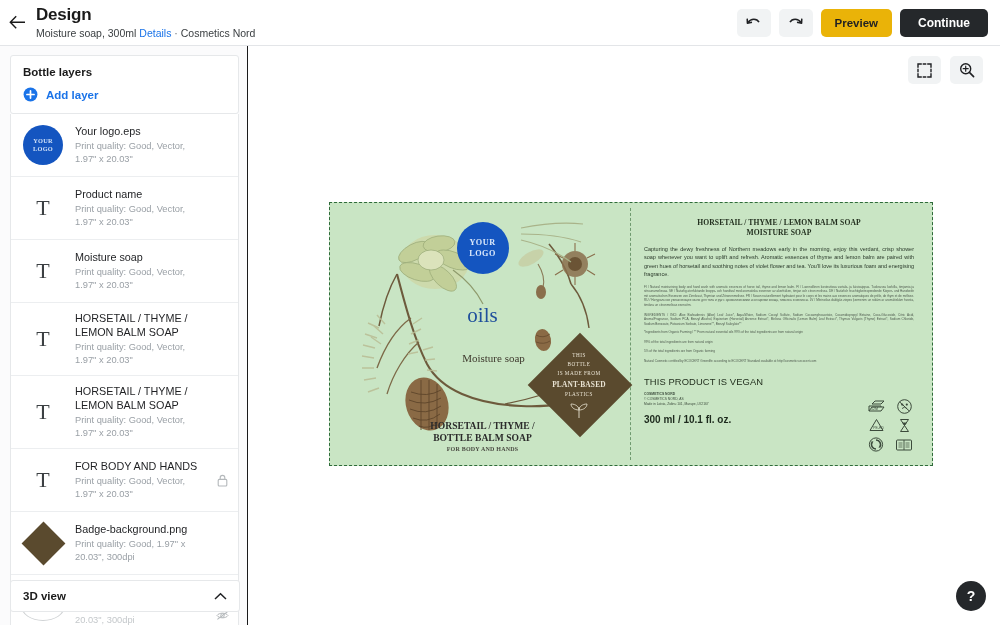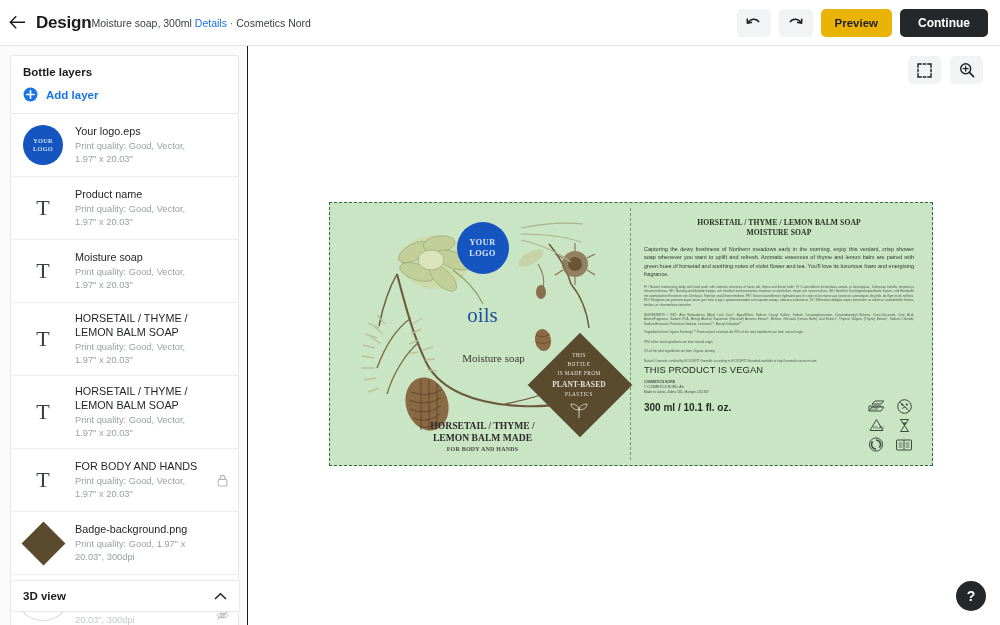--- a/index.html
+++ b/index.html
@@ -17,21 +17,21 @@
   .topbar {
     position:absolute; left:0; top:0; width:1000px; height:46px;
     background:#ffffff;
     border-bottom:1px solid #e3e5e8;
     display:flex; align-items:center;
   }
   .back-btn {
     width:34px; height:46px; display:flex; align-items:center; justify-content:center;
     color:#1a1a1a; cursor:pointer;
   }
-  .title-block { display:flex; flex-direction:row; justify-content:center; padding-left:2px; }
+  .title-block { display:flex; flex-direction:column; justify-content:center; padding-left:2px; }
   .page-title { font-size:17px; font-weight:bold; line-height:18px; letter-spacing:-0.2px; }
   .subtitle { font-size:10.5px; color:#3c4043; line-height:14px; margin-top:2px; white-space:nowrap; }
   .subtitle .link { color:#1a73e8; cursor:pointer; }
   .subtitle .sep { color:#6b7075; }
 
   .topbar-right {
     margin-left:auto; display:flex; align-items:center; gap:8px; padding-right:12px;
   }
   .icon-btn {
     width:34px; height:28px; border-radius:5px; background:#f1f3f4;
@@ -175,21 +175,21 @@
     text-align:justify;
   }
   .bp-multiling {
     margin-top:6px; font-size:3.1px; line-height:4.6px; color:#4e5a4e; text-align:justify;
   }
   .bp-ingredients {
     margin-top:5px; font-size:3.1px; line-height:4.6px; color:#4e5a4e; text-align:justify;
   }
   .bp-note { margin-top:4px; font-size:3.1px; line-height:5.4px; color:#4e5a4e; }
   .bp-vegan {
-    margin-top:0; font-size:9.4px; color:#23301f; letter-spacing:0.1px;
+    margin-top:12px; font-size:9.4px; color:#23301f; letter-spacing:0.1px;
   }
   .bp-company { margin-top:5px; font-size:3.3px; line-height:5.2px; color:#3b4a3b; }
   .bp-company .c1 { font-weight:bold; font-size:3.4px; }
   .bp-volume { margin-top:6px; font-size:10px; font-weight:bold; color:#1d2a1d; }
   .bp-icons {
     position:absolute; right:13px; bottom:8px;
     display:grid; grid-template-columns:repeat(2, 20px); gap:4px 8px;
   }
   .bp-icons .ic { width:20px; height:15px; display:flex; align-items:center; justify-content:center; }
 </style>
@@ -473,21 +473,21 @@
           <div class="s">PLASTICS</div>
           <svg width="22" height="17" viewBox="0 0 22 17" style="margin-top:2px;">
             <path d="M11 17 V6" stroke="#d8d2c0" stroke-width="1" fill="none"></path>
             <path d="M11 9 C6 9, 3 6, 3 3 C8 3, 11 6, 11 9Z" fill="none" stroke="#d8d2c0" stroke-width="0.9"></path>
             <path d="M11 9 C16 9, 19 6, 19 3 C14 3, 11 6, 11 9Z" fill="none" stroke="#d8d2c0" stroke-width="0.9"></path>
           </svg>
         </div>
 
         <div class="front-bottom">
           <div class="t1">HORSETAIL / THYME /</div>
-          <div class="t1">LEMON BALM MADE</div>
+          <div class="t1">BOTTLE BALM SOAP</div>
           <div class="t2">FOR BODY AND HANDS</div>
         </div>
       </div>
 
       <div class="panel-right">
         <div class="bp-title">
           <div>HORSETAIL / THYME / LEMON BALM SOAP</div>
           <div>MOISTURE SOAP</div>
         </div>
         <div class="bp-body">Capturing the dewy freshness of Northern meadows early in the morning, enjoy this verdant, crisp shower soap whenever you want to uplift and refresh. Aromatic essences of thyme and lemon balm are paired with green hues of horsetail and soothing notes of violet flower and tea. You'll love its luxurious foam and energising fragrance.</div>

